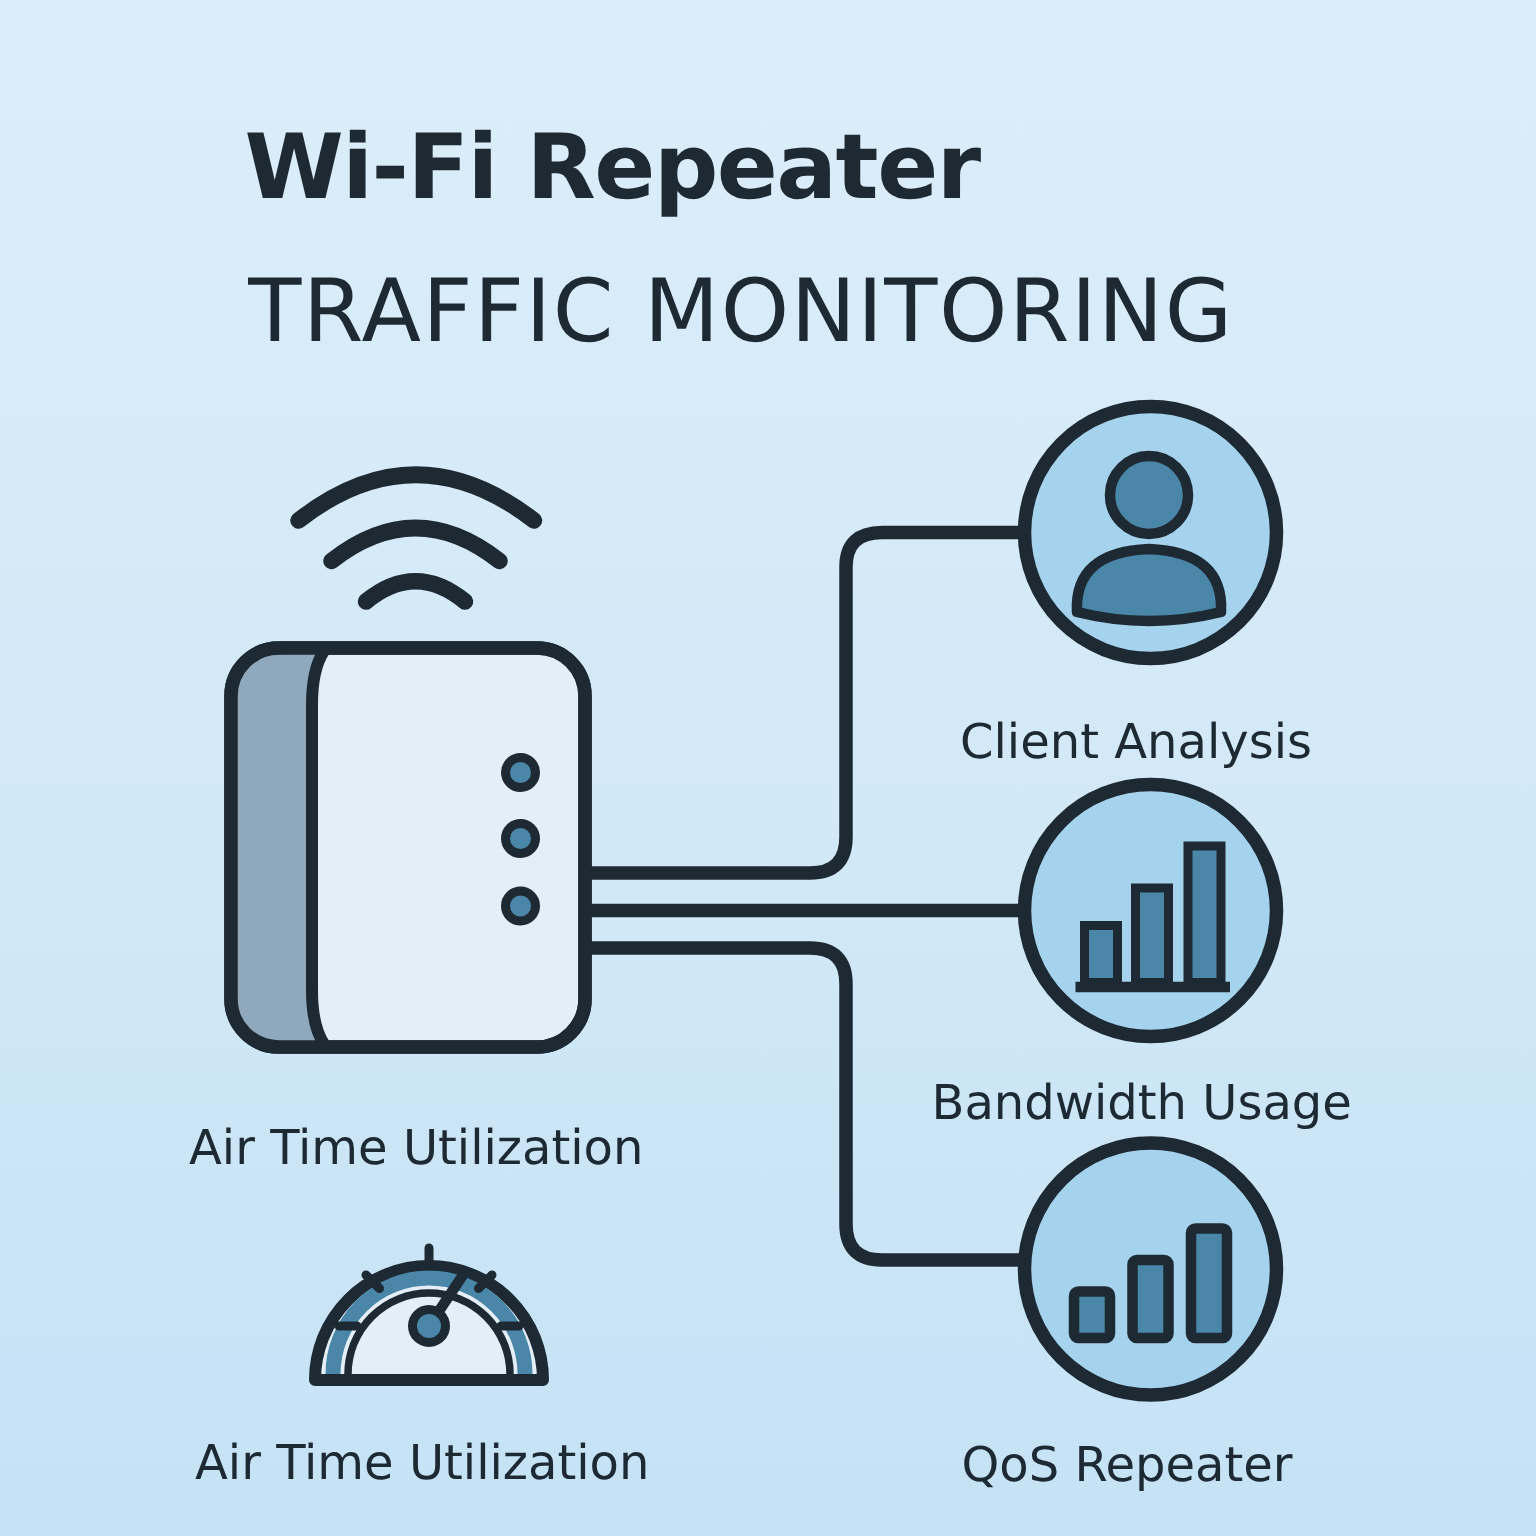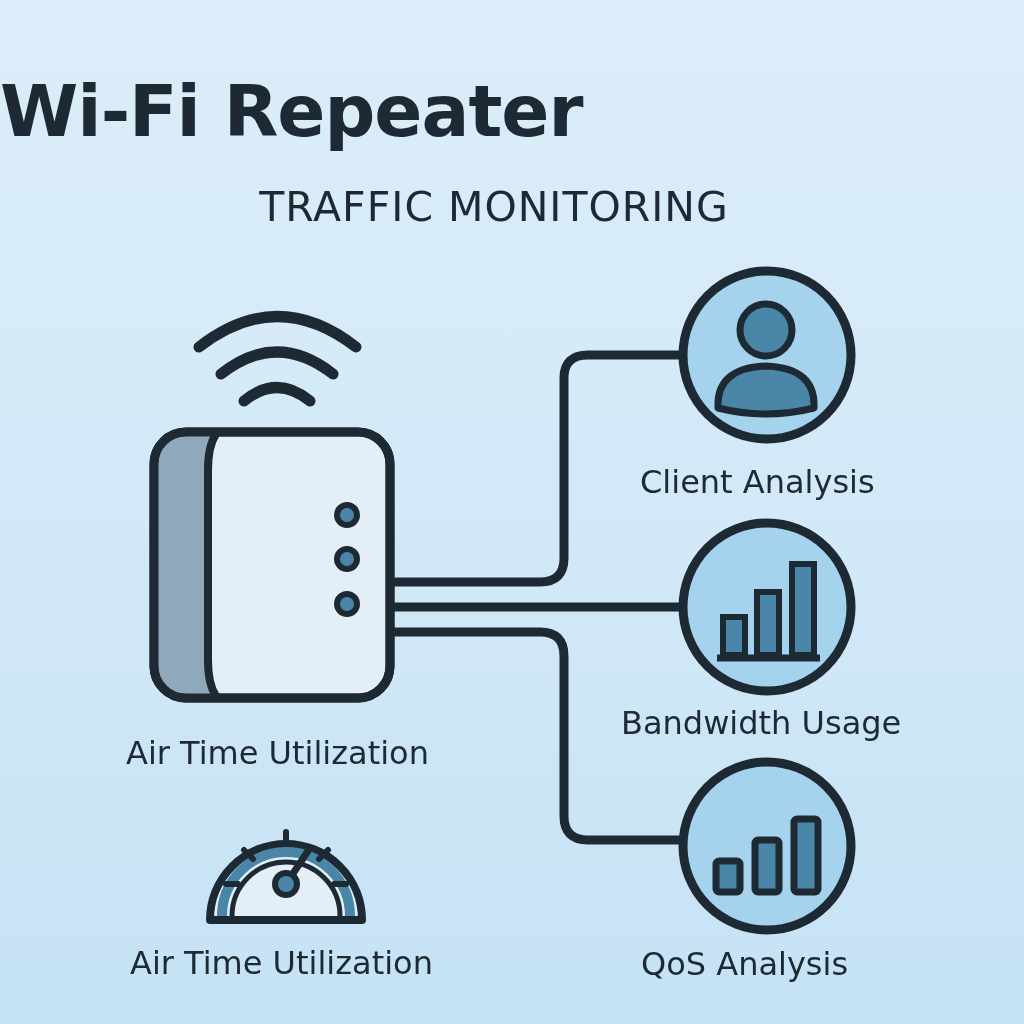--- a/index.html
+++ b/index.html
@@ -5,30 +5,31 @@
   html, body { margin: 0; padding: 0; }
   body {
     width: 1024px; height: 1024px; overflow: hidden;
     background: linear-gradient(180deg, #dcedf9 0%, #d3e9f7 50%, #c5e2f5 100%);
     font-family: "DejaVu Sans", "Liberation Sans", sans-serif;
     color: #1e2a33;
     position: relative;
   }
   .title {
     position: absolute; left: 0; width: 816px; top: 62px;
-    font-weight: bold; font-size: 71px; letter-spacing: -1px;
+    text-align: center; font-weight: bold; font-size: 60px; letter-spacing: -1px;
     line-height: 100px;
   }
   .subtitle {
     position: absolute; left: 0; width: 988px; top: 172px;
-    text-align: center; font-size: 41px; letter-spacing: 1px; line-height: 70px;
+    text-align: center; font-size: 58px; letter-spacing: 1px; line-height: 70px;
   }
   .label {
     position: absolute; font-size: 32px; line-height: 40px; white-space: nowrap;
     text-align: center;
+    margin-top: 12px;
   }
   svg.diagram { position: absolute; left: 0; top: 0; }
 </style>
 </head>
 <body>
 
 <div class="title">Wi-Fi Repeater</div>
 <div class="subtitle">TRAFFIC MONITORING</div>
 
 <svg class="diagram" width="1024" height="1024" viewBox="0 0 1024 1024">
@@ -97,13 +98,13 @@
       <rect x="755" y="840" width="24" height="52" rx="3"></rect>
       <rect x="794" y="819" width="24" height="73" rx="3"></rect>
     </g>
   </g>
 </svg>
 
 <div class="label" style="left:126px; top:733px;">Air Time Utilization</div>
 <div class="label" style="left:130px; top:943px;">Air Time Utilization</div>
 <div class="label" style="left:640px; top:462px;">Client Analysis</div>
 <div class="label" style="left:621px; top:703px;text-align:right;">Bandwidth Usage</div>
-<div class="label" style="left:641px; top:944px;">QoS Analysis</div>
+<div class="label" style="left:641px; top:944px;">QoS Repeater</div>
 
 </body></html>

